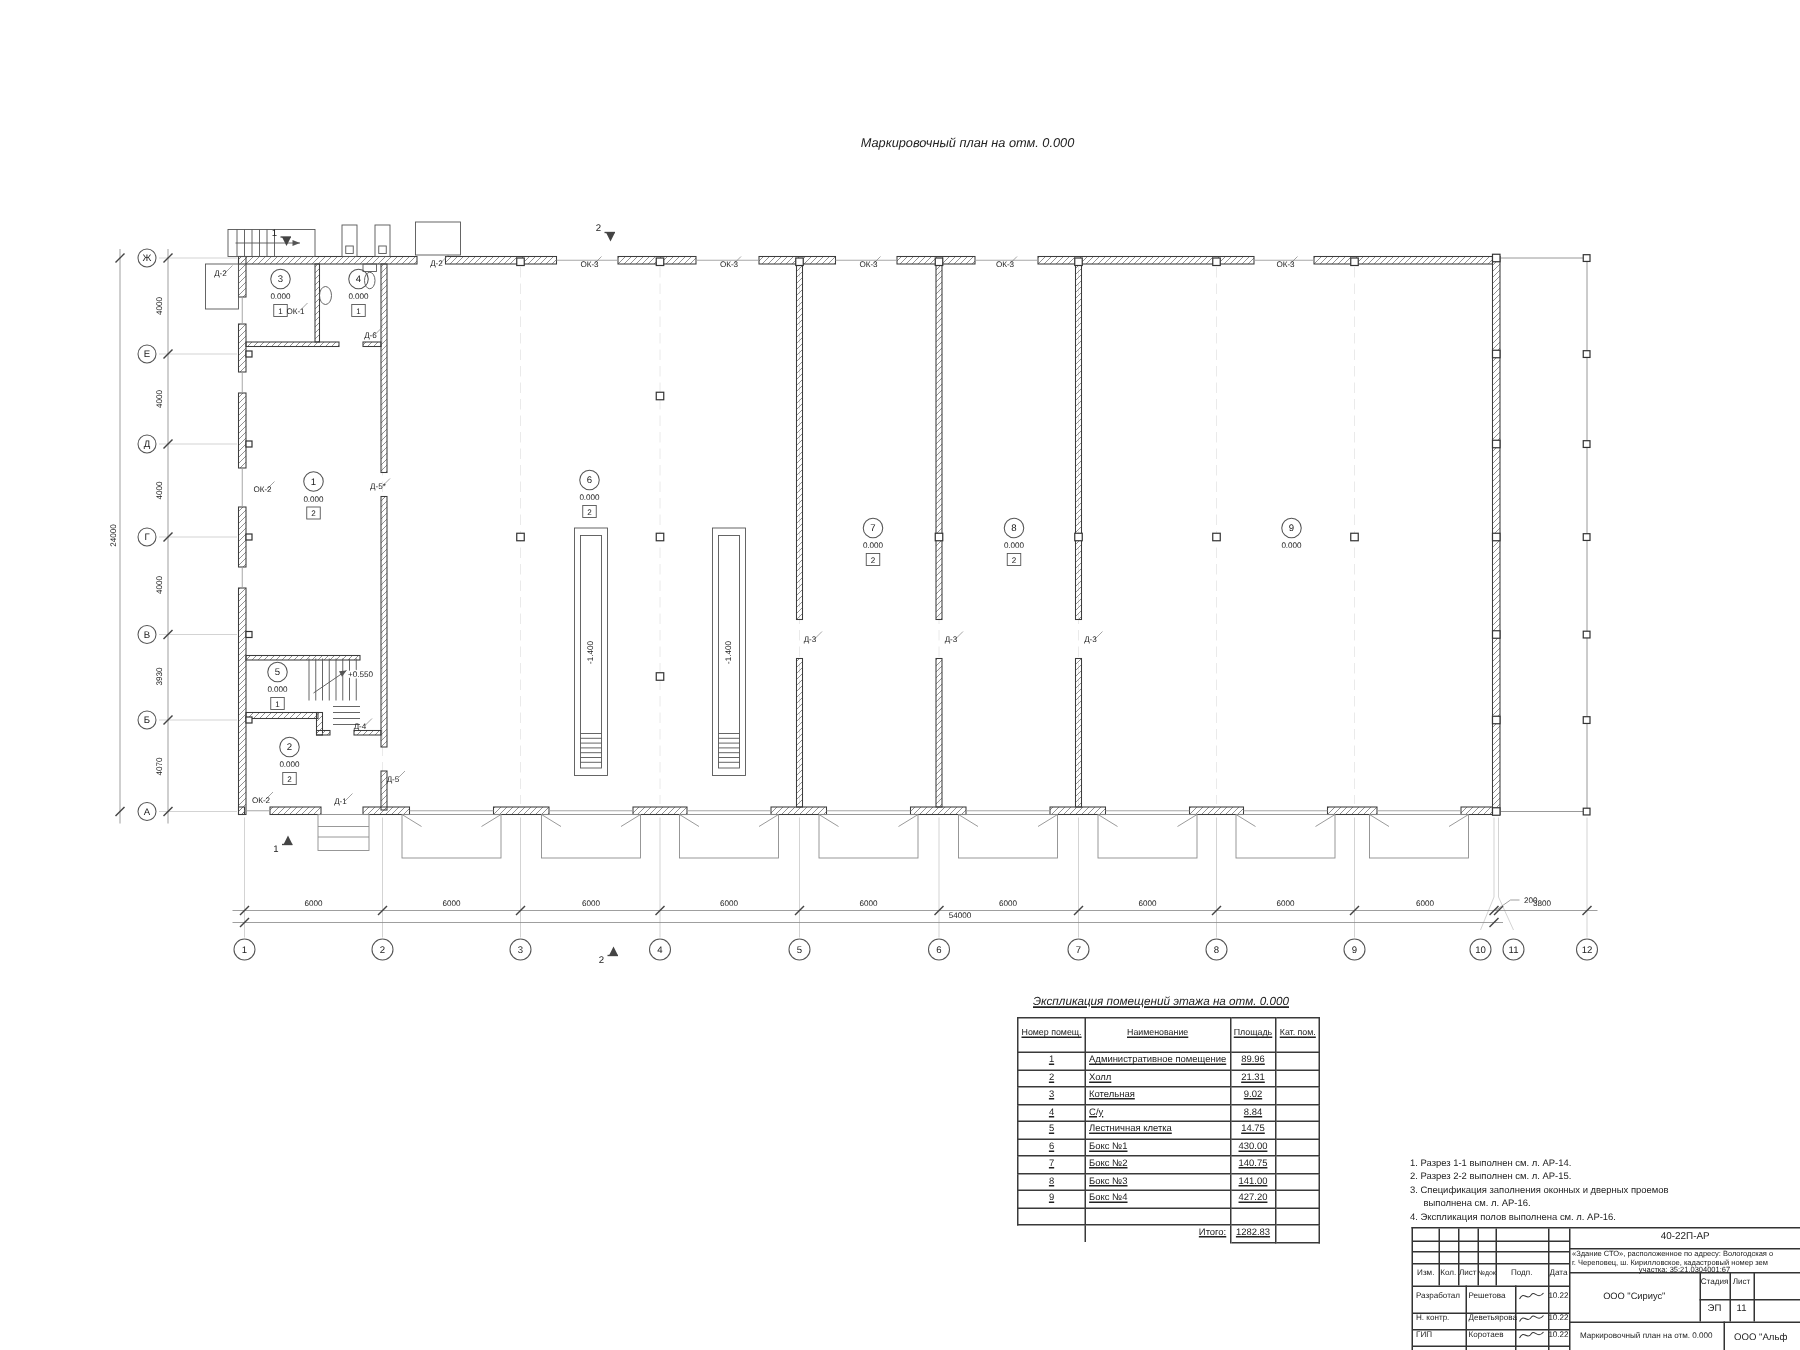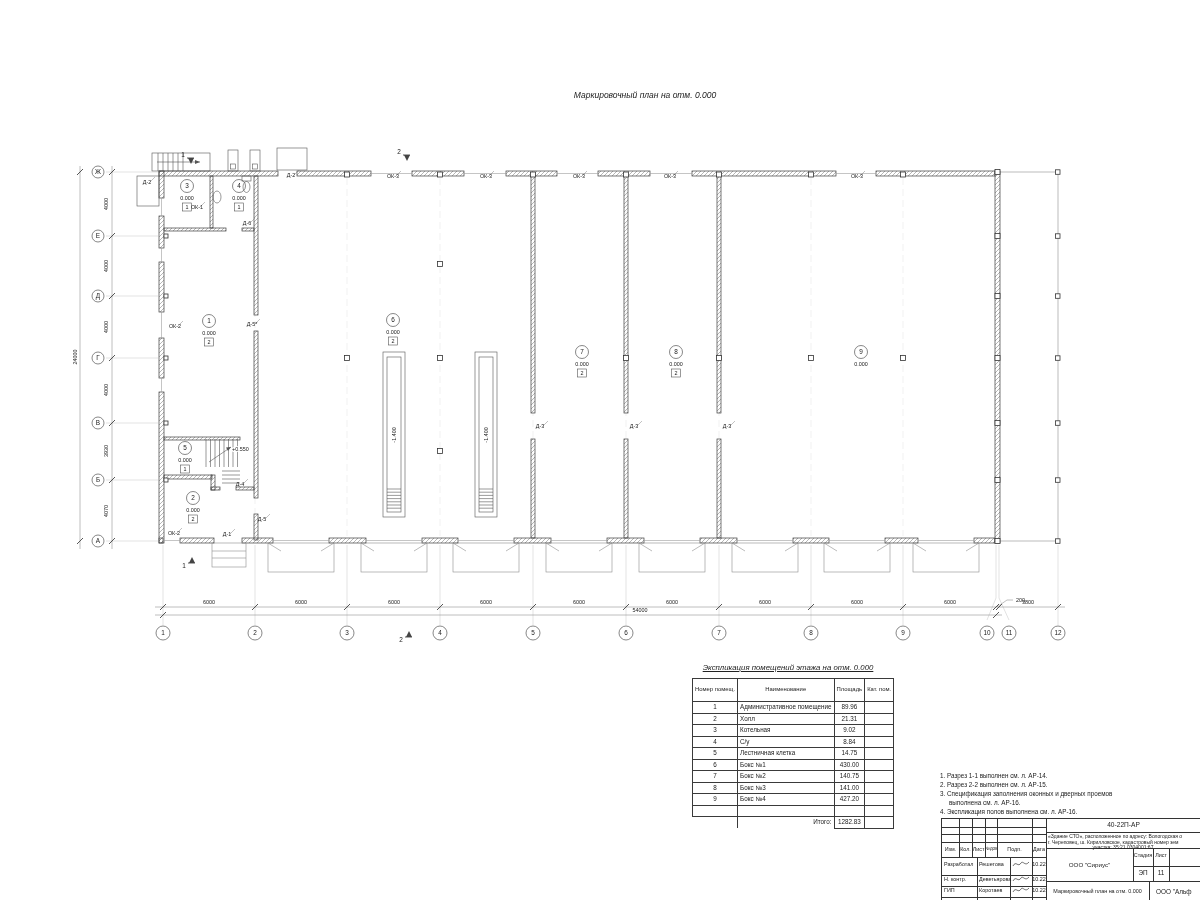--- a/index.html
+++ b/index.html
@@ -17,21 +17,21 @@
   .dimline{stroke:#8a8a8a;stroke-width:0.55;fill:none;}
   .tick{stroke:#444;stroke-width:0.9;}
   .wall{fill:url(#hatch);stroke:#3c3c3c;stroke-width:0.7;}
   .thin{stroke:#8d8d8d;stroke-width:0.6;fill:none;}
   .fix{stroke:#555;stroke-width:0.6;fill:none;}
   .col{fill:#fff;stroke:#333;stroke-width:0.8;}
   .lead{stroke:#777;stroke-width:0.45;fill:none;}
   .glz{stroke:#9d9d9d;stroke-width:0.6;}
   .axfaint{stroke:#e3e3e3;stroke-width:0.5;stroke-dasharray:7 4;}
   
-  #expl{position:absolute;left:688px;top:663px;width:200px;}
+  #expl{position:absolute;left:674px;top:663px;width:200px;text-decoration:underline;}
   #expl-title{font-size:7.8px;font-style:italic;text-decoration:underline;text-align:center;
               margin-bottom:6px;white-space:nowrap;}
   #expl table{border-collapse:collapse;margin-left:4px;}
   #expl td,#expl th{border:0.7px solid #3a3a3a;font-size:6.3px;font-weight:normal;
                     padding:0 2px;height:10.5px;line-height:1;white-space:nowrap;}
   #expl th{font-size:5.9px;text-align:center;height:22px;}
   .c-num{width:22px;text-align:center;}
   .c-name{width:116px;text-align:left;}
   .c-area{width:34px;text-align:center;}
   .c-kat{width:13px;text-align:center;}

